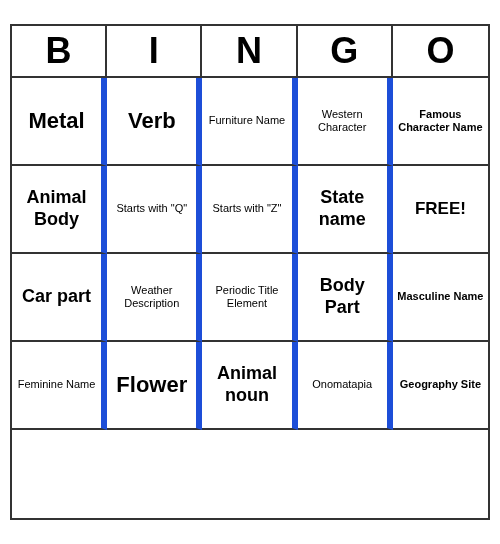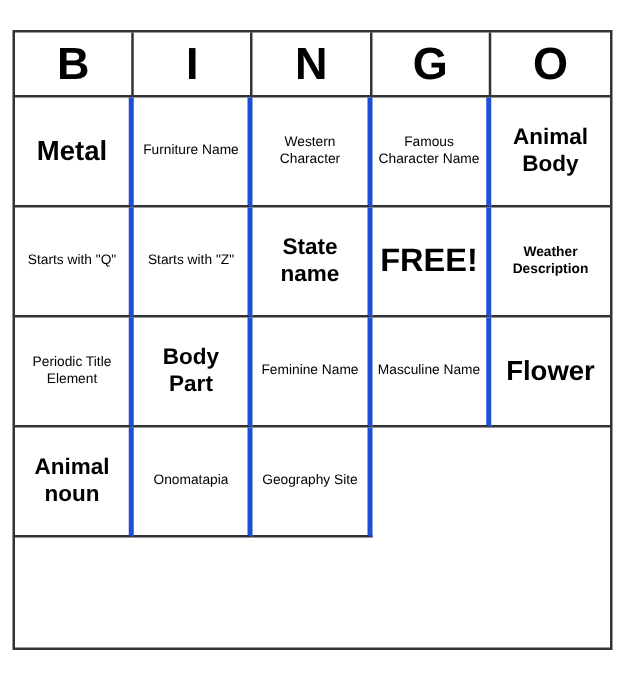--- a/index.html
+++ b/index.html
@@ -31,21 +31,21 @@
     }
     .bingo-header-cell:last-child {
       border-right: none;
     }
     .bingo-grid {
       display: grid;
       grid-template-columns: repeat(5, 1fr);
       grid-template-rows: repeat(5, 1fr);
     }
     .bingo-cell {
-      border-right: 4px solid #1d4ed8;
+      border-right: 6px solid #1d4ed8;
       border-bottom: 2px solid #333;
       min-height: 88px;
       display: flex;
       align-items: center;
       justify-content: center;
       text-align: center;
       padding: 4px;
       font-size: 13px;
       line-height: 1.2;
     }
@@ -74,31 +74,33 @@
 <div class="bingo-container">
   <div class="bingo-header">
   <div class="bingo-header-cell">B</div>
       <div class="bingo-header-cell">I</div>
       <div class="bingo-header-cell">N</div>
       <div class="bingo-header-cell">G</div>
       <div class="bingo-header-cell">O</div>
     </div>
   <div class="bingo-grid">
   <div class="bingo-cell large-text">Metal</div>
+      <div class="bingo-cell large-text">Verb</div>
       <div class="bingo-cell small-text">Furniture Name</div>
       <div class="bingo-cell small-text">Western Character</div>
       <div class="bingo-cell small-text">Famous Character Name</div>
       <div class="bingo-cell medium-text">Animal Body</div>
       <div class="bingo-cell small-text">Starts with "Q"</div>
       <div class="bingo-cell small-text">Starts with "Z"</div>
       <div class="bingo-cell medium-text">State name</div>
-      <div class="bingo-cell medium-text" style="font-size: 26px; font-weight: bold;">FREE!</div>
+      <div class="bingo-cell medium-text" style="font-size: 17px; font-weight: bold;">FREE!</div>
+      <div class="bingo-cell medium-text">Car part</div>
       <div class="bingo-cell small-text">Weather Description</div>
       <div class="bingo-cell small-text">Periodic Title Element</div>
       <div class="bingo-cell medium-text">Body Part</div>
+      <div class="bingo-cell small-text">Masculine Name</div>
       <div class="bingo-cell small-text">Feminine Name</div>
-      <div class="bingo-cell small-text">Masculine Name</div>
       <div class="bingo-cell large-text">Flower</div>
       <div class="bingo-cell medium-text">Animal noun</div>
       <div class="bingo-cell small-text">Onomatapia</div>
       <div class="bingo-cell small-text">Geography Site</div>
     </div>
 </div>
 
 </body></html>

